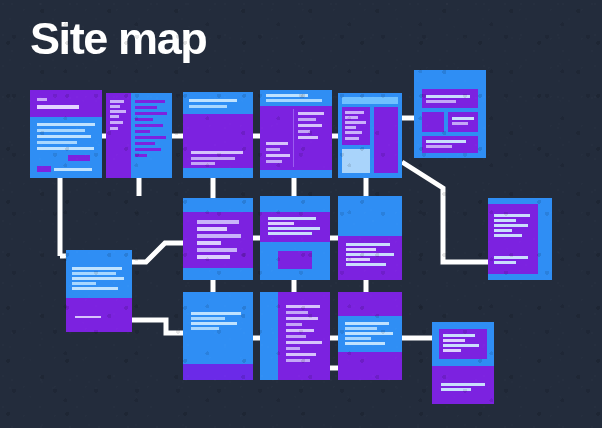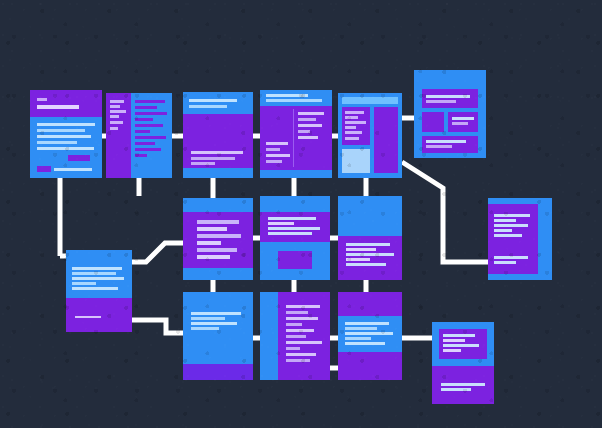--- a/index.html
+++ b/index.html
@@ -270,15 +270,16 @@
       <div class="ln" style="left:11px;top:12px;width:32px;height:3px;background:#c9defc;"></div>
       <div class="ln" style="left:11px;top:17px;width:22px;height:3px;background:#dcd0fd;"></div>
       <div class="ln" style="left:11px;top:22px;width:36px;height:3px;background:#c9defc;"></div>
       <div class="ln" style="left:11px;top:27px;width:18px;height:3px;background:#dcd0fd;"></div>
       <div class="ln" style="left:9px;top:61px;width:44px;height:3px;background:#c9defc;"></div>
       <div class="ln" style="left:9px;top:66px;width:30px;height:3px;background:#c9defc;"></div>
     </div>
 
   </div>
 
+  <div id="title">Site map</div>
 
   <div id="grain"></div>
 </div>
 
 </body></html>

